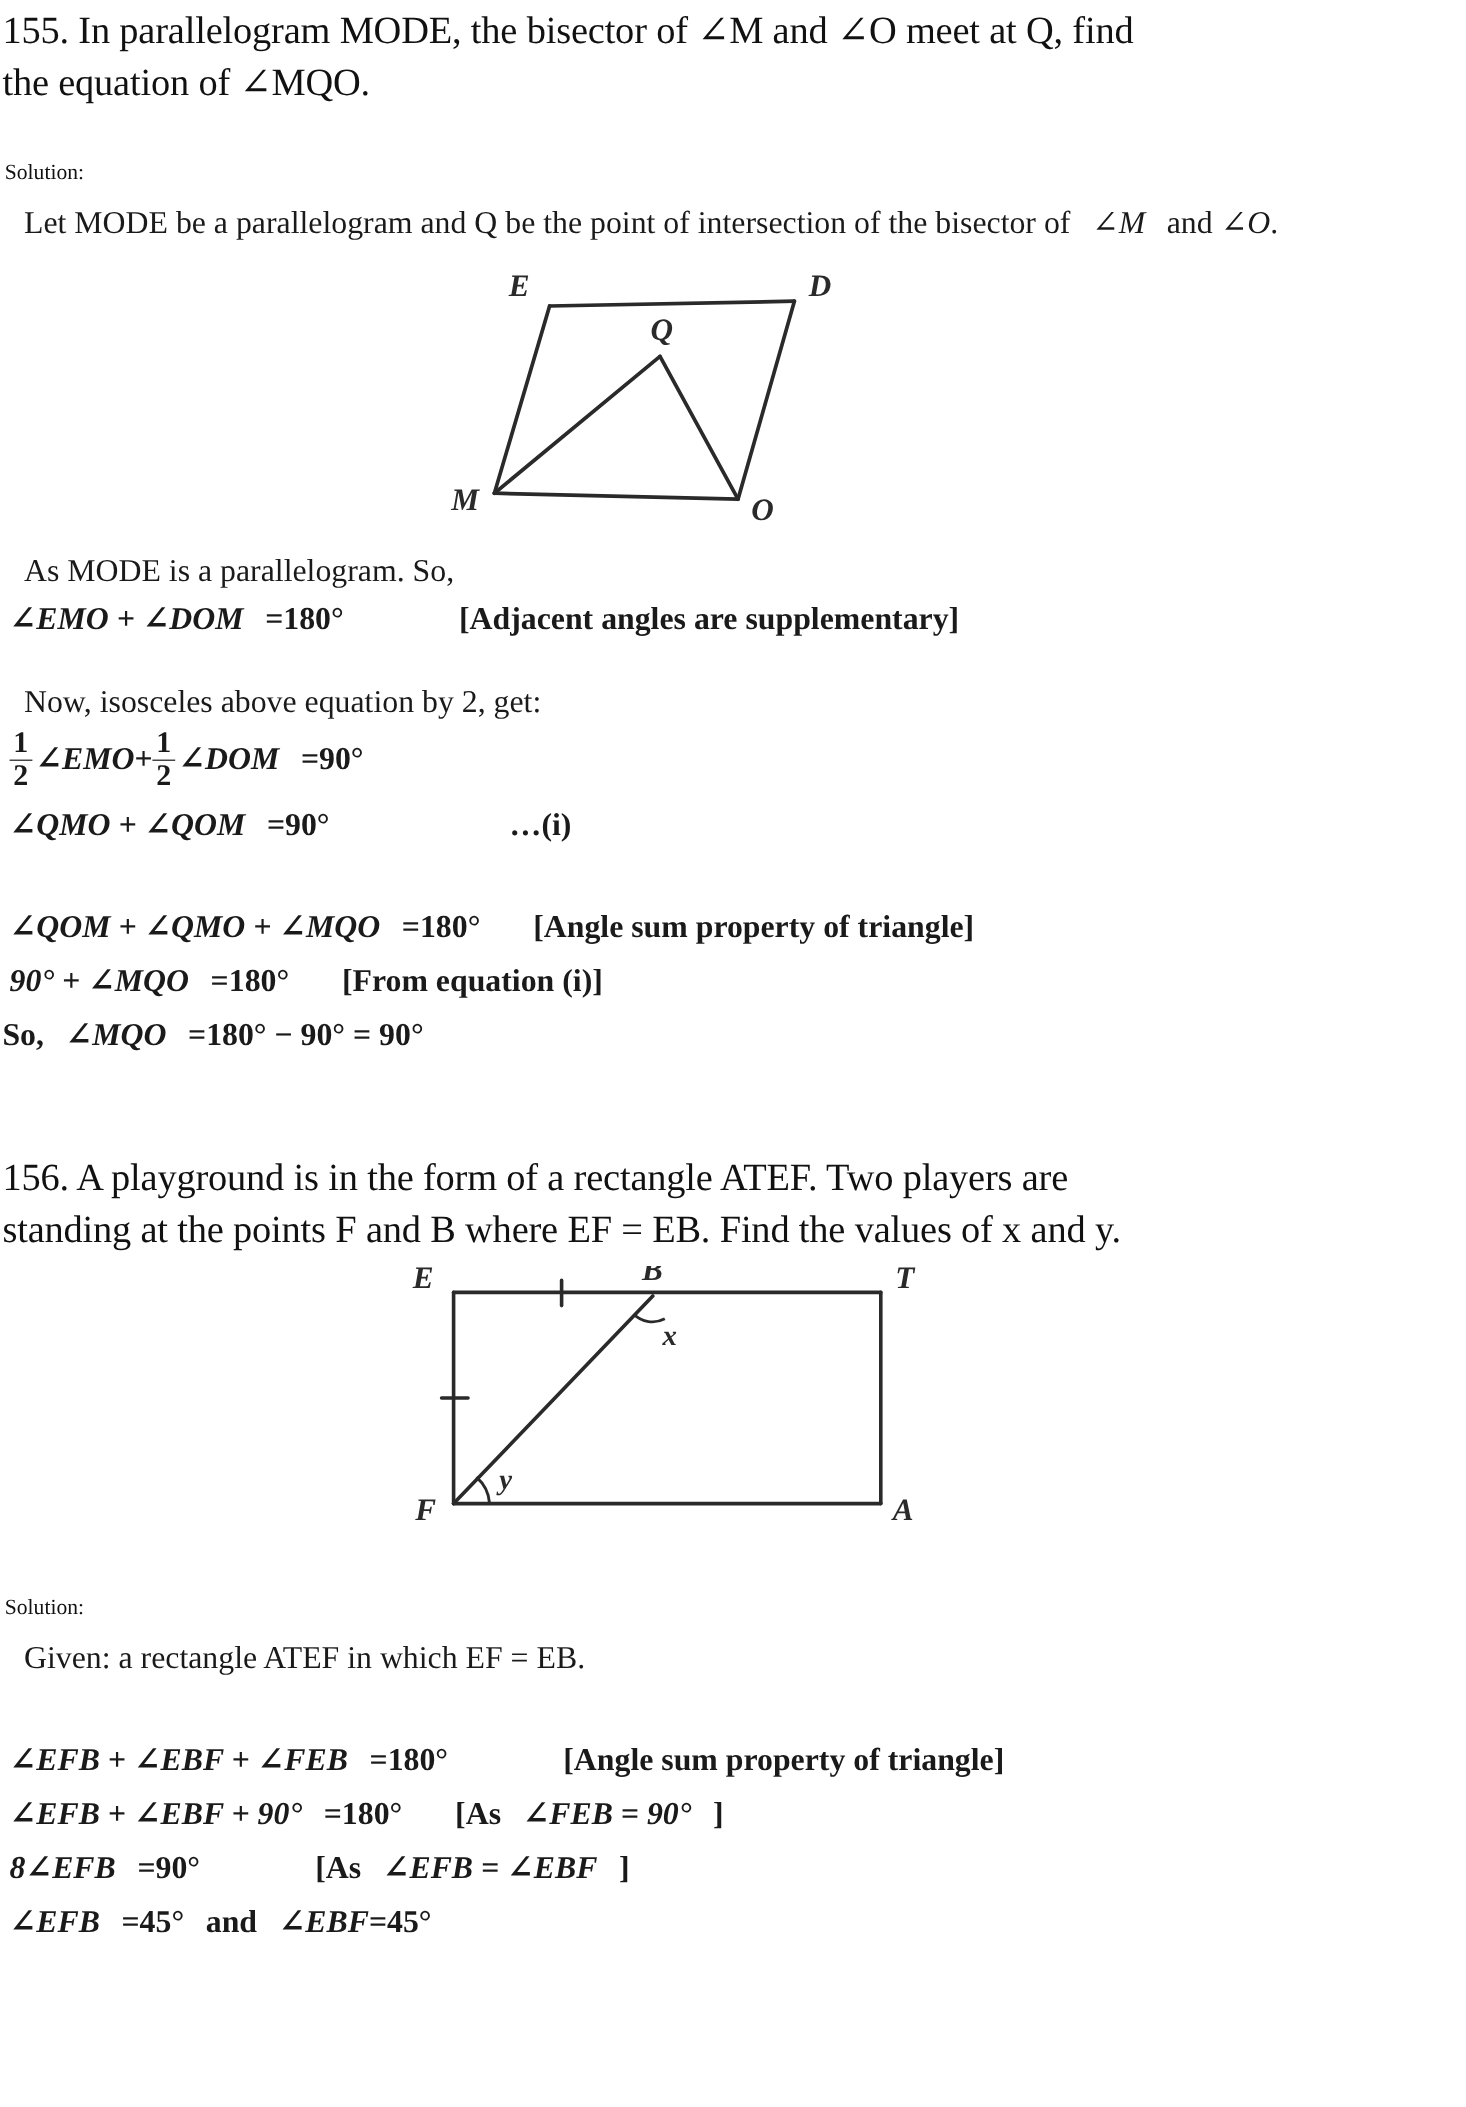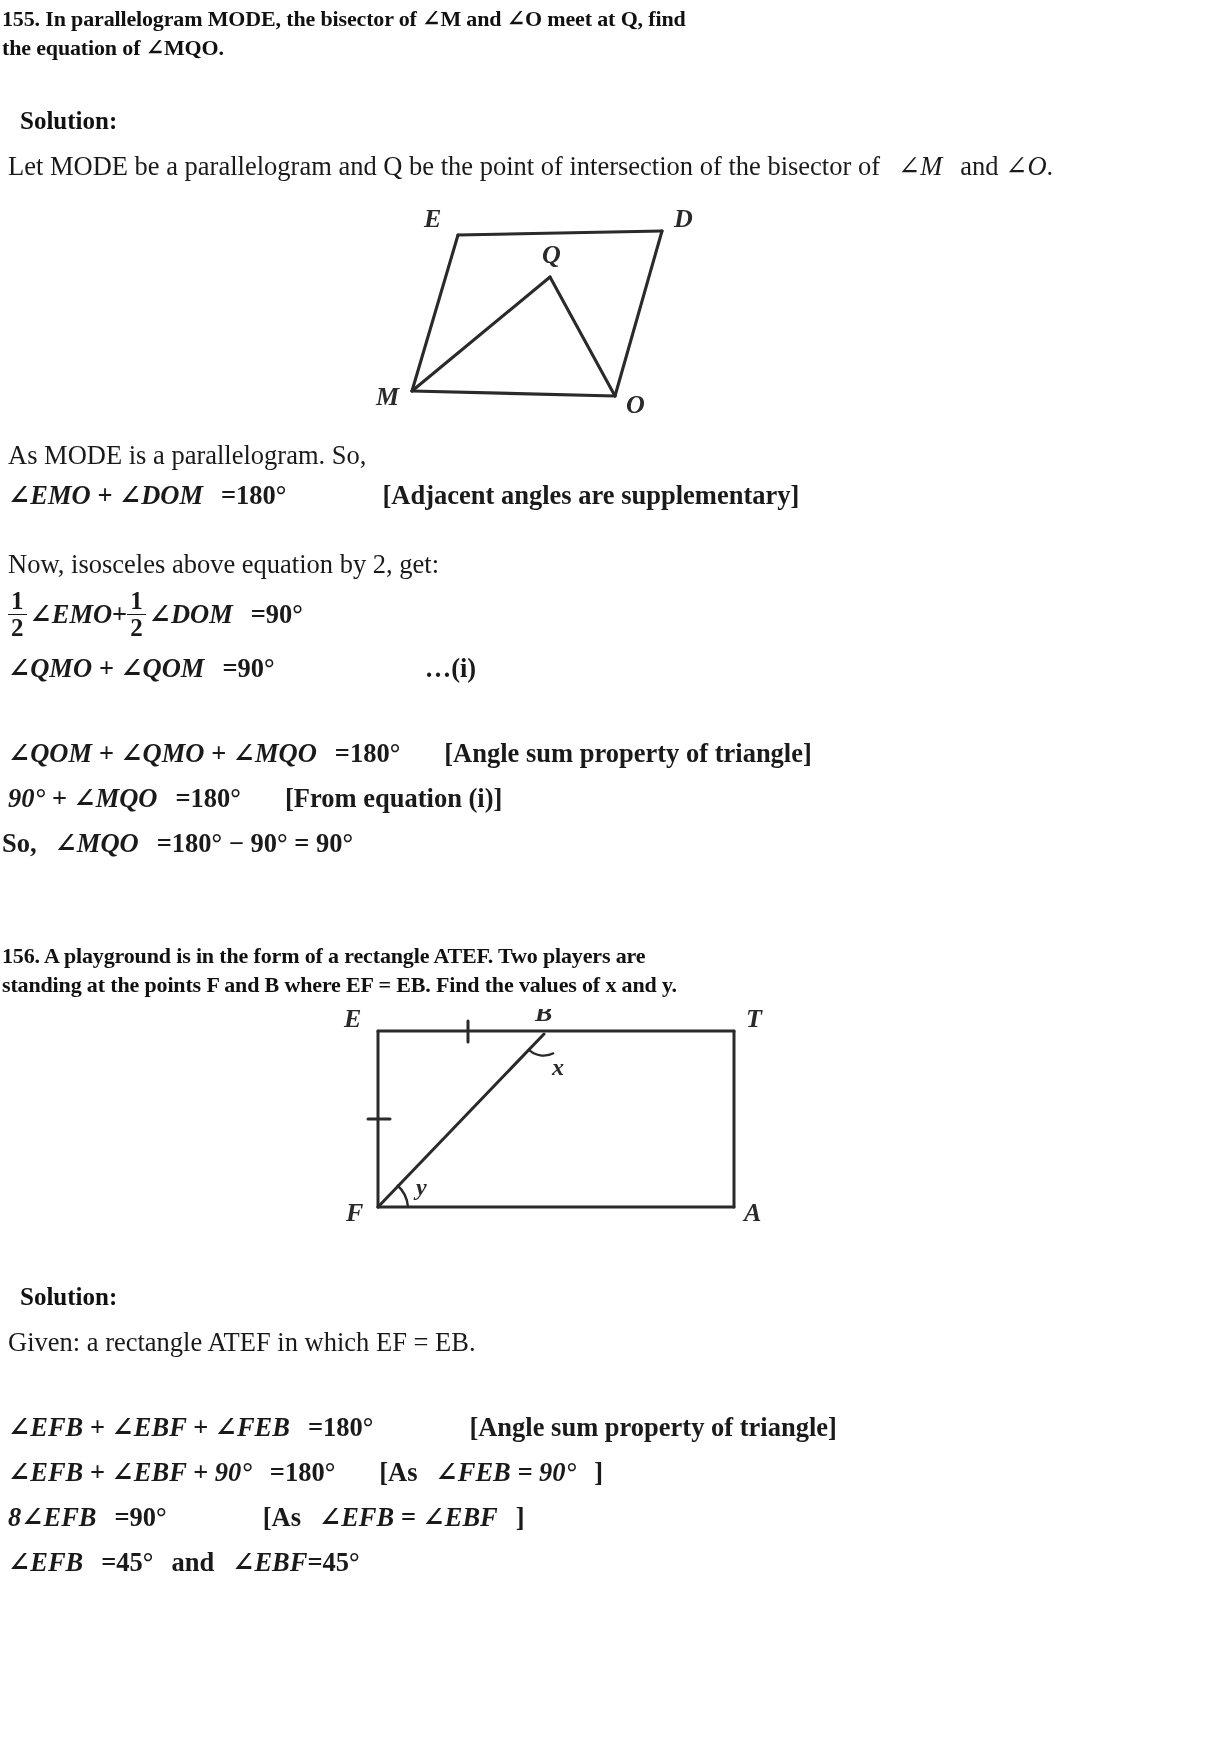--- a/index.html
+++ b/index.html
@@ -24,45 +24,45 @@
   }
   .content {
     position: absolute;
     left: 0px;
     top: 0px;
     width: 1120px;
   }
 
   
   .q-head {
-    font-weight: bold;
-    font-size: 22px;
+    font-weight: normal;
+    font-size: 32px;
     line-height: 1.33;
     letter-spacing: -0.15px;
     margin: 0;
     padding: 0 0 0 2px;
     color: #111;
   }
   .q-head-155 { padding-top: 4px; }
 
   
   .sol-label {
-    font-weight: bold;
-    font-size: 25px;
-    margin: 0;
-    padding: 0 0 0 20px;
+    font-weight: normal;
+    font-size: 18px;
+    margin: 0;
+    padding: 0 0 0 4px;
     color: #111;
   }
 
   
   .body-line {
     font-size: 26.5px;
     line-height: 1.3;
     margin: 0;
-    padding: 0 0 0 8px;
+    padding: 0 0 0 20px;
     color: #1a1a1a;
     white-space: nowrap;
   }
   .body-wrap { white-space: normal; }
 
   
   .math {
     font-style: italic;
     font-family: "Liberation Serif", "DejaVu Serif", serif;
     font-size: 26.5px;

